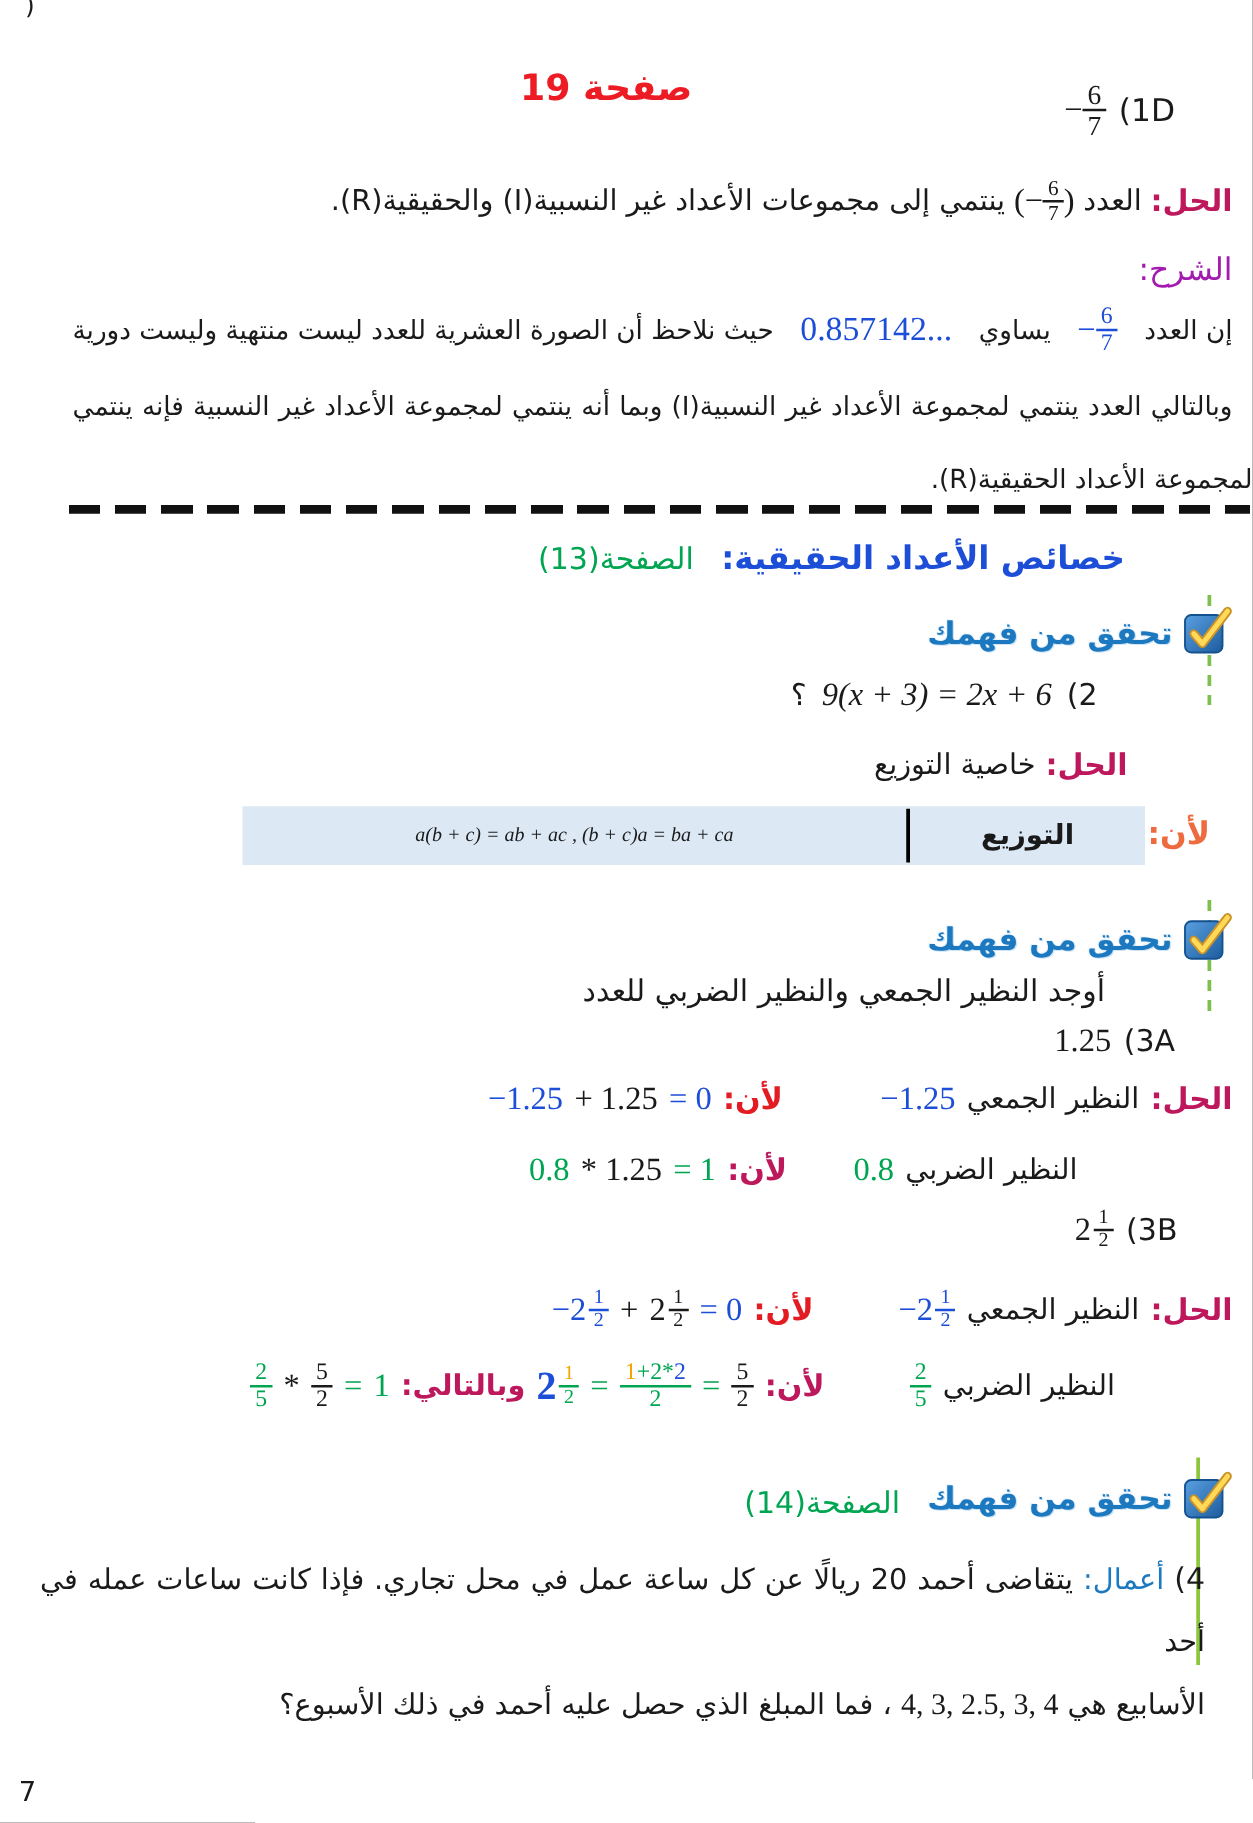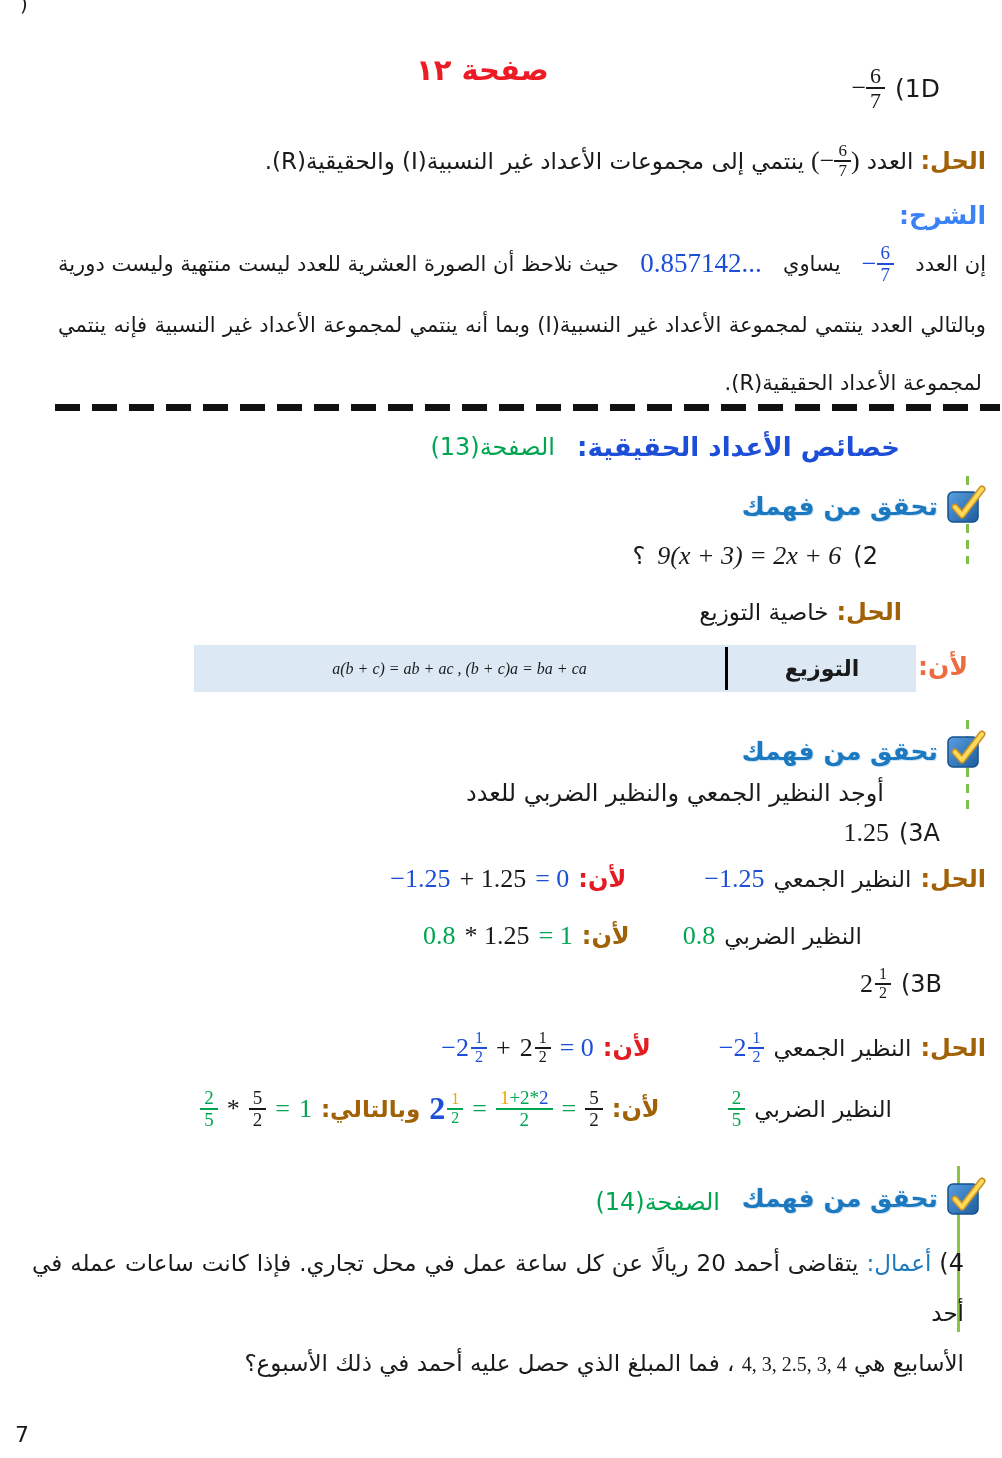--- a/index.html
+++ b/index.html
@@ -9,26 +9,26 @@
     font-family:"DejaVu Sans","Liberation Sans",sans-serif;
     font-size:23px;color:#1a1a1a;
   }
   .abs{position:absolute;}
   .row{display:flex;align-items:center;gap:8px;direction:rtl;}
   .b{font-weight:normal;}
   .ltr{direction:ltr;unicode-bidi:isolate;display:inline-flex;align-items:center;}
   .serif{font-family:"Liberation Serif","DejaVu Serif",serif;font-size:26px;}
   .mathit{font-family:"Liberation Serif","DejaVu Serif",serif;font-style:italic;font-size:25px;}
   .g{color:#00A551;} .r{color:#1d4ed8;} .o{color:#F0A500;} .k{color:#1a1a1a;}
-  .lbl-green{color:#a16207;font-weight:bold;}
+  .lbl-green{color:#be185d;font-weight:bold;}
   .lbl-red{color:#E31B23;font-weight:bold;}
   .lbl-orange{color:#ED6B3F;font-weight:bold;}
   .blue{color:#1C79C0;}
   .title-red{color:#ED1C24;font-weight:bold;}
-  .yellow{color:#3b82f6;font-weight:bold;}
+  .yellow{color:#a21caf;font-weight:normal;}
   
   .fr{display:inline-flex;flex-direction:column;align-items:center;line-height:1.05;
       font-family:"Liberation Serif","DejaVu Serif",serif;font-size:20px;vertical-align:middle;}
   .fr .fn{display:flex;flex-direction:row;justify-content:center;padding:0 4px;}
   .fr .bar{align-self:stretch;height:2px;background:currentColor;}
   .fr .fd{padding:0 4px;}
   .fr.lg{font-size:22px;}
   .fr.sm{font-size:16px;}
   
   .mx{display:inline-flex;align-items:center;direction:ltr;gap:2px;
@@ -54,21 +54,21 @@
   .gap50{width:50px;} .gap60{width:60px;} .gap35{width:35px;}
   .chk-icon{position:absolute;width:46px;height:46px;}
 </style>
 </head>
 <body>
 
 <div class="page">
 
   <div class="abs" style="left:20px;top:-8px;font-size:20px;">(</div>
 
-  <div class="abs title-red" style="left:416px;top:53px;font-size:29px;">صفحة ١٢</div>
+  <div class="abs title-red" style="left:416px;top:53px;font-size:29px;">صفحة 19</div>
 
   <div class="abs row" style="top:64px;right:62px;gap:10px;">
     <span class="ltr b" style="font-size:25px;">(1D</span>
     <span class="ltr">
       <span class="serif" style="font-size:26px;">−</span>
         <span class="fr lg">
           <span class="fn">6</span>
           <span class="bar"></span>
           <span class="fd">7</span>
         </span>
@@ -101,21 +101,21 @@
           <span class="fn">6</span>
           <span class="bar"></span>
           <span class="fd">7</span>
         </span>
     </span>
     <span>يساوي</span>
     <span class="ltr r b serif" style="font-size:27px;">0.857142...</span>
     <span>حيث نلاحظ أن الصورة العشرية للعدد ليست منتهية وليست دورية</span>
   </div>
   <div class="abs justify-line" style="top:313px;right:16px;left:58px;font-size:21px;">وبالتالي العدد ينتمي لمجموعة الأعداد غير النسبية(I) وبما أنه ينتمي لمجموعة الأعداد غير النسبية فإنه ينتمي</div>
-  <div class="abs" style="top:371px;right:20px;font-size:21px;">لمجموعة الأعداد الحقيقية(R).</div>
+  <div class="abs" style="top:371px;right:0;font-size:21px;">لمجموعة الأعداد الحقيقية(R).</div>
 
   <div class="dashed-div" style="top:404px;left:55px;right:2px;"></div>
 
   <div class="abs row" style="top:432px;right:102px;gap:22px;">
     <span class="title-red" style="font-size:26px;color:#1d4ed8;">خصائص الأعداد الحقيقية:</span>
     <span class="g" style="font-size:24px;">الصفحة(13)</span>
   </div>
 
   <div class="vdash" style="top:476px;right:33px;height:88px;"></div>
   <div class="chk-icon" style="top:482px;right:12px;">
@@ -319,20 +319,20 @@
   <div class="abs g" style="top:1188px;right:282px;font-size:24px;">الصفحة(14)</div>
 
   <div class="abs" style="top:1238px;right:38px;left:32px;font-size:23px;line-height:50px;">
     <div class="justify-line">
       <span class="ltr b" style="font-size:24px;">(4</span>
       <span class="blue b">أعمال:</span>
       <span>يتقاضى أحمد 20 ريالًا عن كل ساعة عمل في محل تجاري. فإذا كانت ساعات عمله في أحد</span>
     </div>
     <div style="text-align:right;">
       <span>الأسابيع هي</span>
-      <span class="ltr serif" style="font-size:20px;">4, 3, 2.5, 3, 4</span>
+      <span class="ltr serif" style="font-size:24px;">4, 3, 2.5, 3, 4</span>
       <span>، فما المبلغ الذي حصل عليه أحمد في ذلك الأسبوع؟</span>
     </div>
   </div>
 
   <div class="abs" style="left:15px;top:1422px;font-size:22px;direction:ltr;">7</div>
 
 </div>
 
 </body></html>

